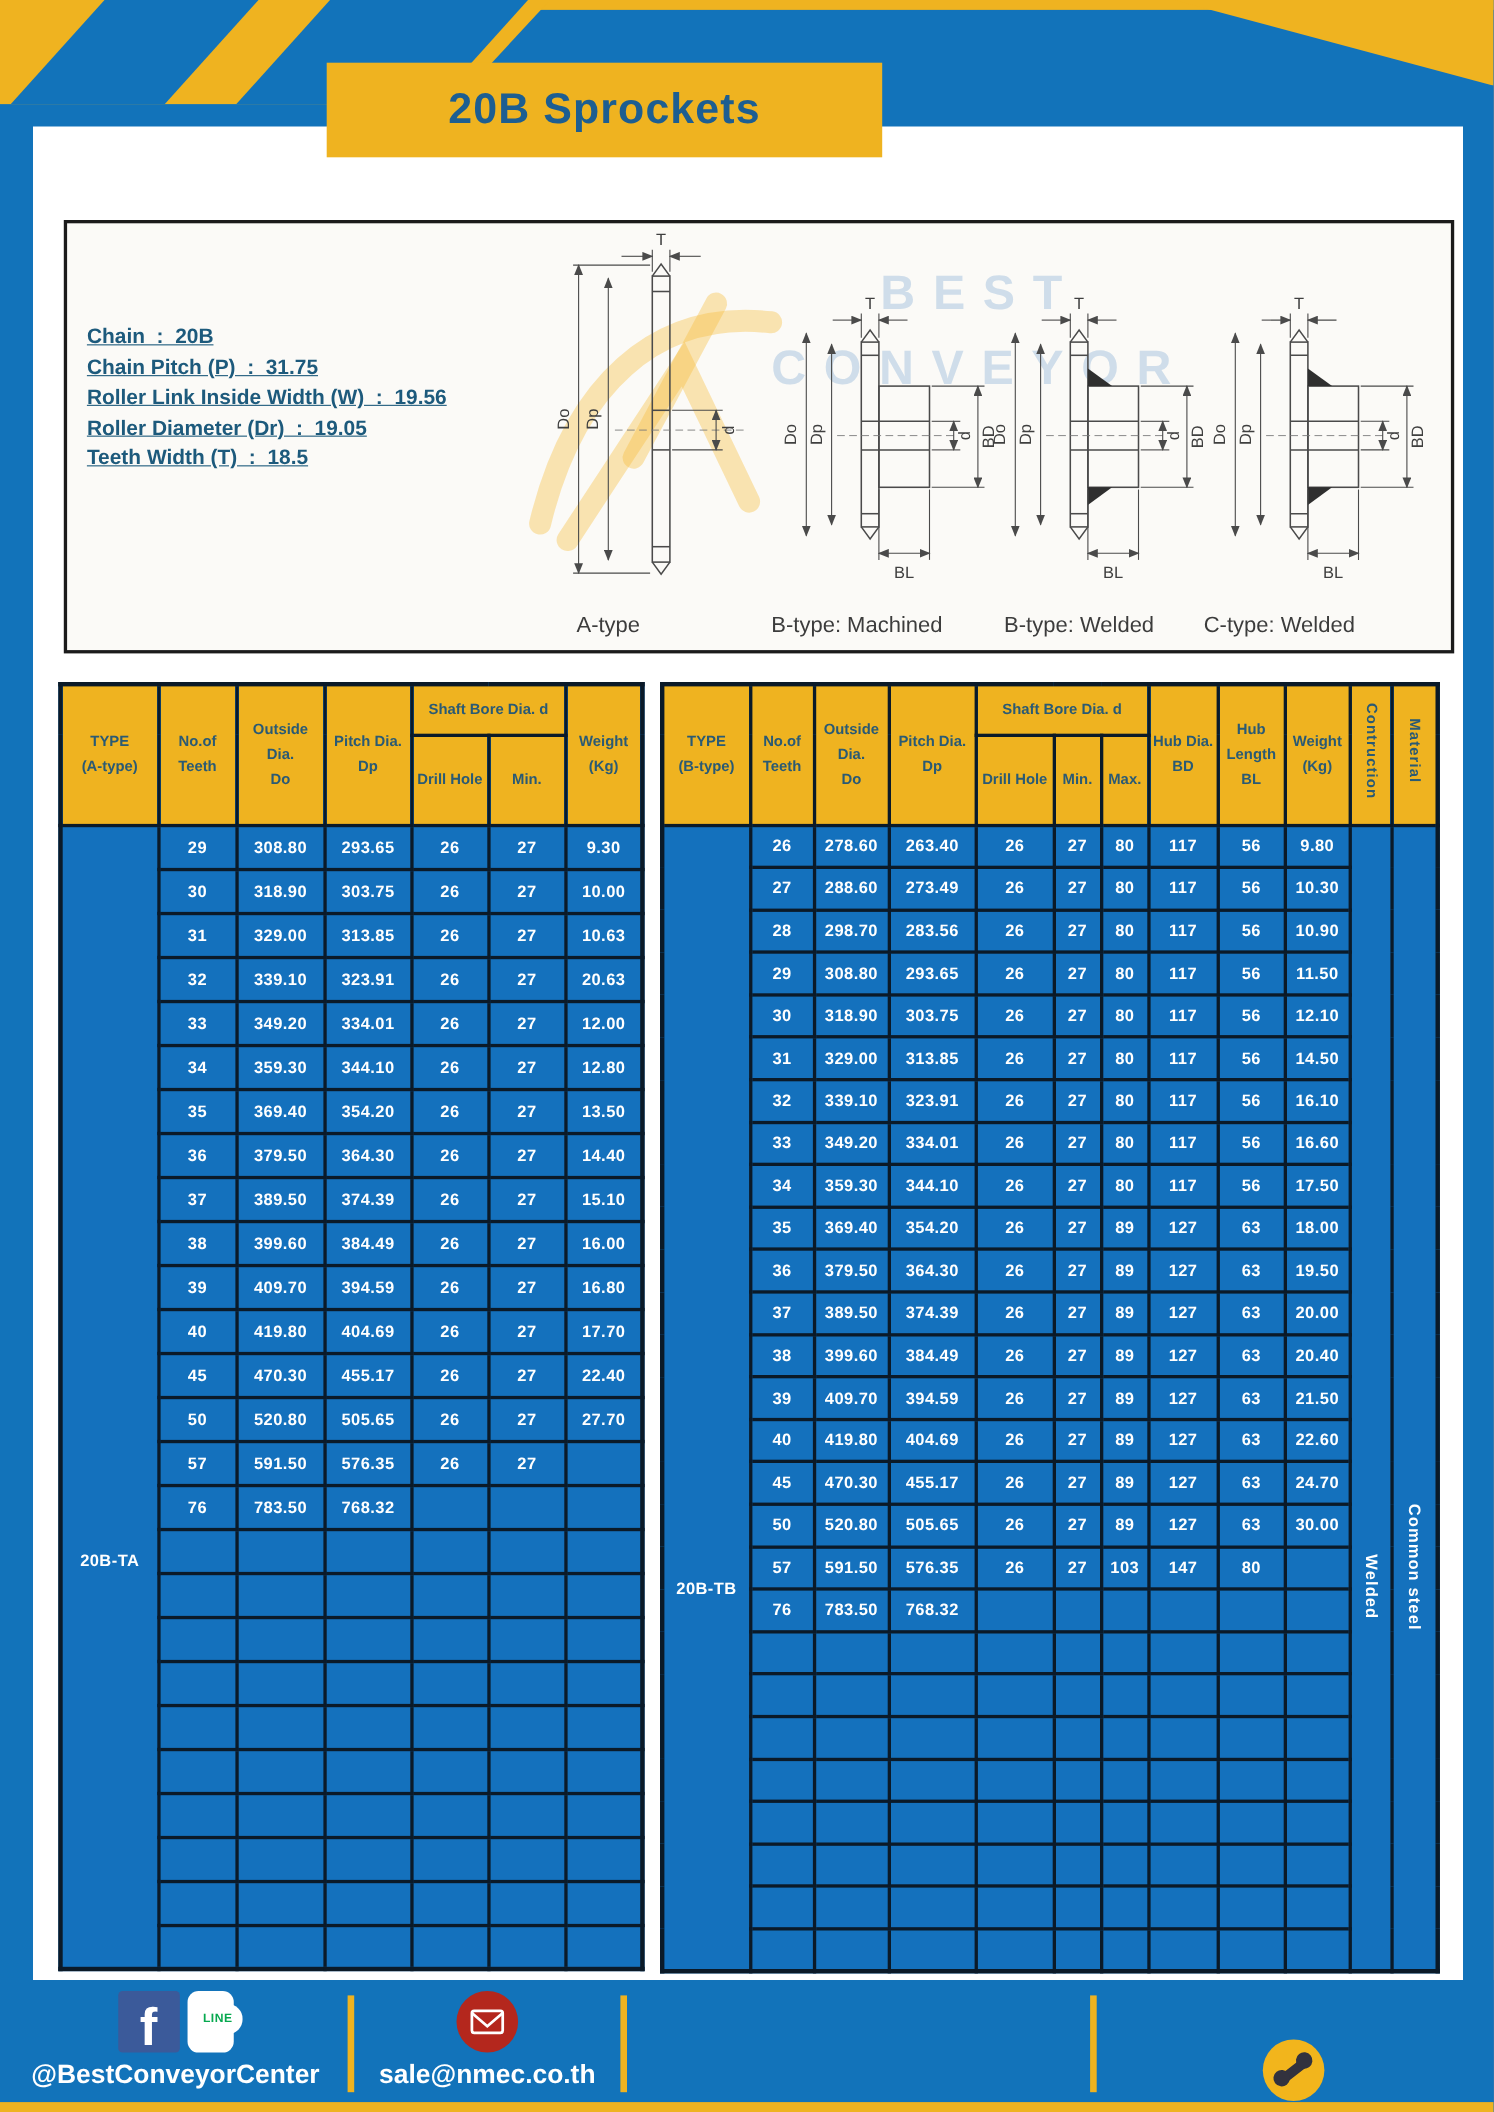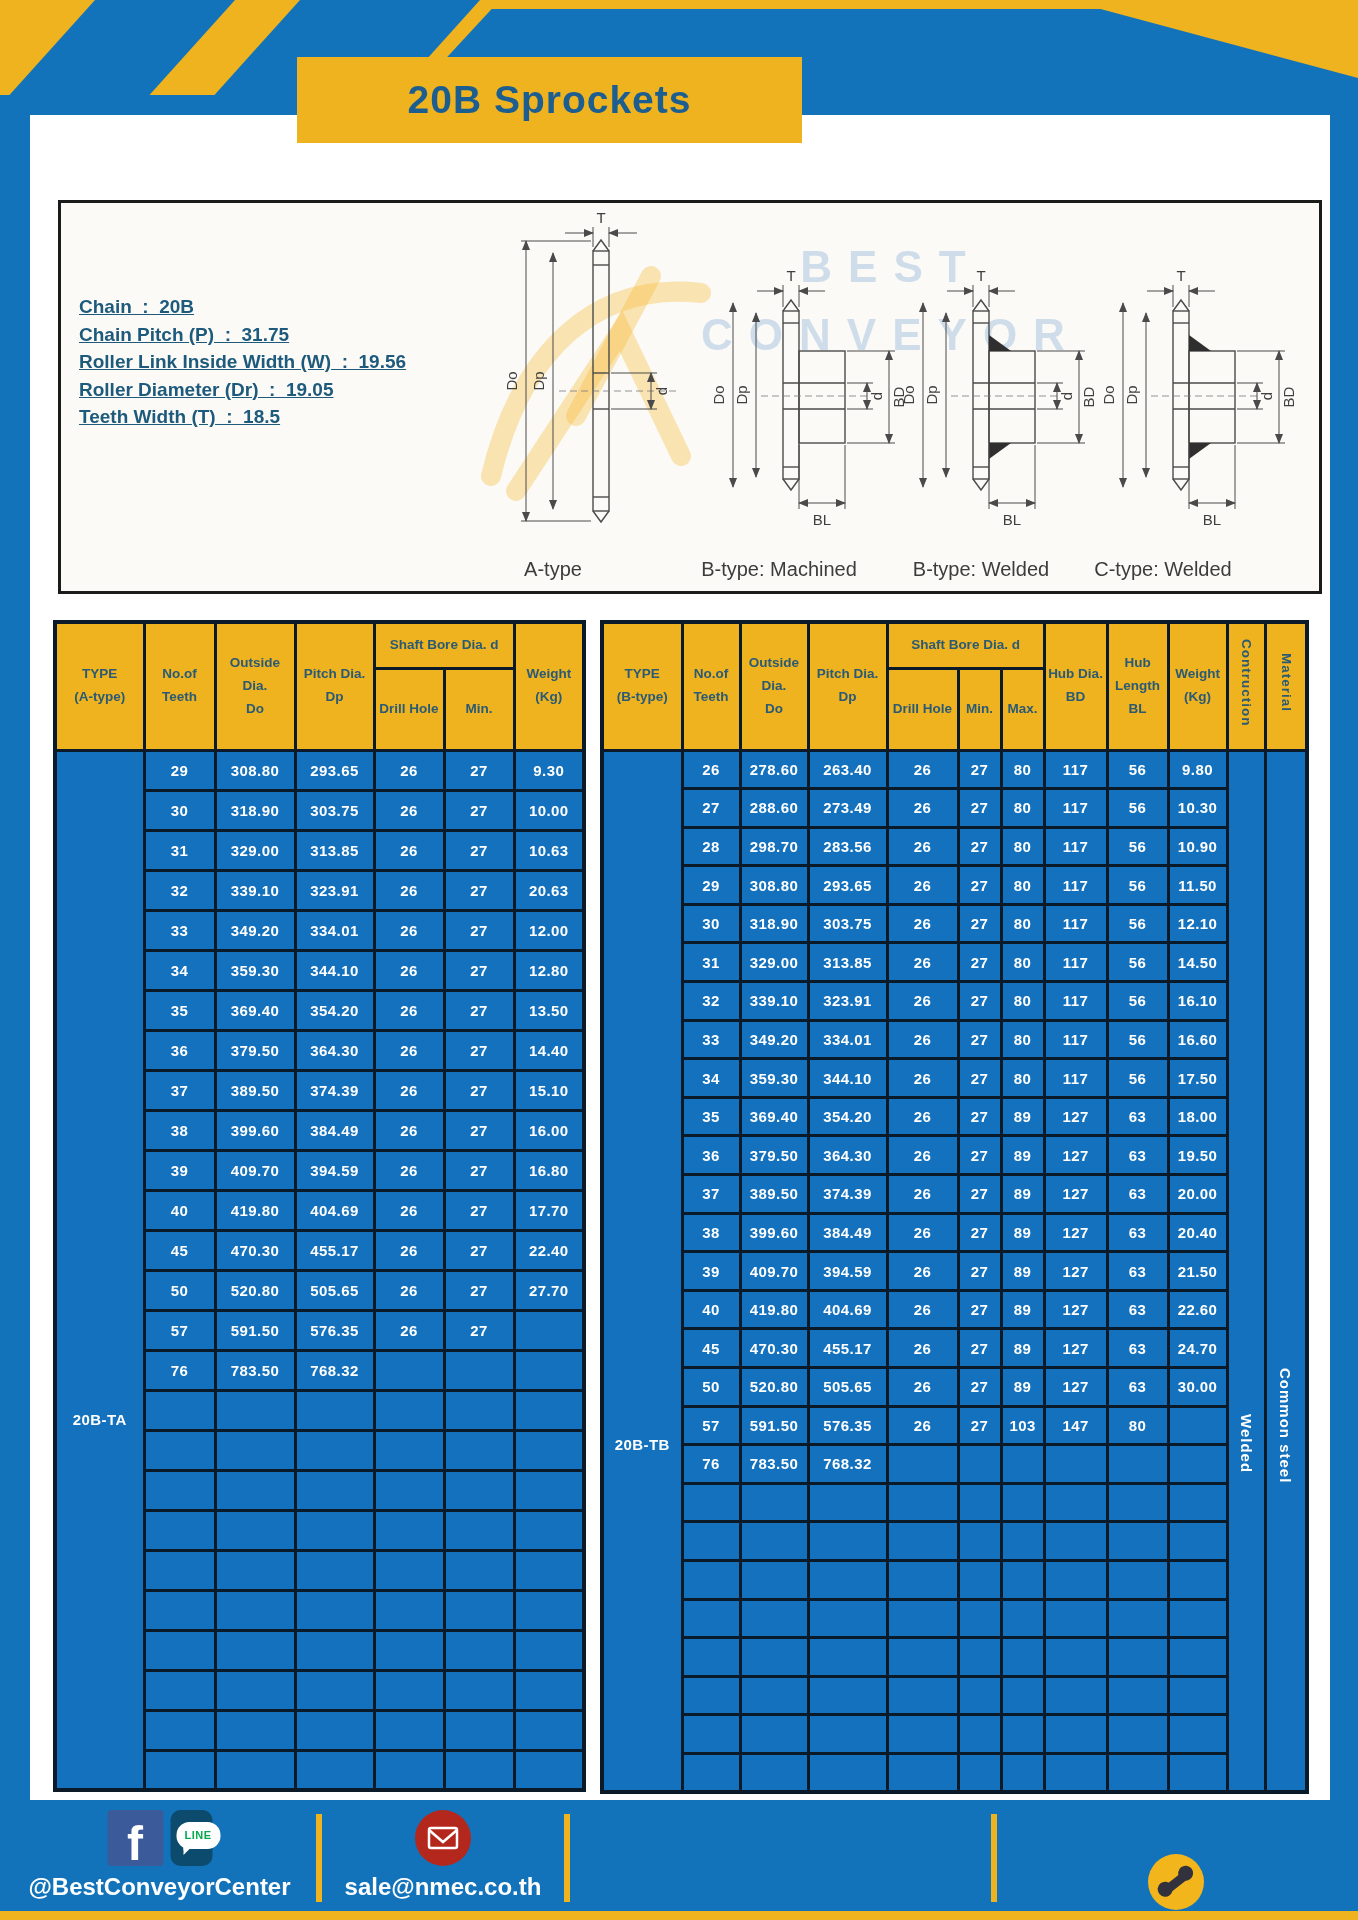--- a/index.html
+++ b/index.html
@@ -68,21 +68,21 @@
   .sec1{left:0;width:319px;} .sec2{left:319px;width:248px;}
   .sec3{left:567px;width:427px;} .sec4{left:994px;width:364px;margin-top:44px;}
   .f-div{position:absolute;top:14px;height:88px;width:6px;background:#efb320;}
   .d1{left:316px;} .d2{left:564px;} .d3{left:991px;}
   .f-icons{position:absolute;top:10px;left:50%;transform:translateX(-50%);display:flex;gap:7px;}
   .f-label{position:absolute;bottom:10px;width:100%;text-align:center;color:#ffffff;
            font-weight:bold;font-size:24px;white-space:nowrap;}
   .icon-fb{width:56px;height:56px;background:#3b5a9a;border-radius:4px;color:#fff;
            font-weight:bold;font-size:48px;display:flex;align-items:flex-end;
            justify-content:center;line-height:0.92;overflow:hidden;}
-  .icon-line{width:42px;height:56px;background:#0c4a6e;border-radius:10px;position:relative;}
+  .icon-line{width:42px;height:56px;background:#ffffff;border-radius:10px;position:relative;}
   .line-bubble{position:absolute;left:6px;top:12px;width:44px;height:27px;background:#fff;
            border-radius:13px;color:#07a94f;font-size:11px;font-weight:bold;text-align:center;
            line-height:27px;letter-spacing:0.5px;}
   .line-bubble::after{content:"";position:absolute;left:7px;bottom:-6px;border:5px solid transparent;
            border-top-color:#fff;border-left-color:#fff;}
   .icon-round{width:56px;height:56px;border-radius:50%;display:flex;align-items:center;
            justify-content:center;}
   .icon-mail{background:#b4271d;}
   .icon-globe{background:#33a7dd;}
   .icon-phone{background:#f2b51c;}

